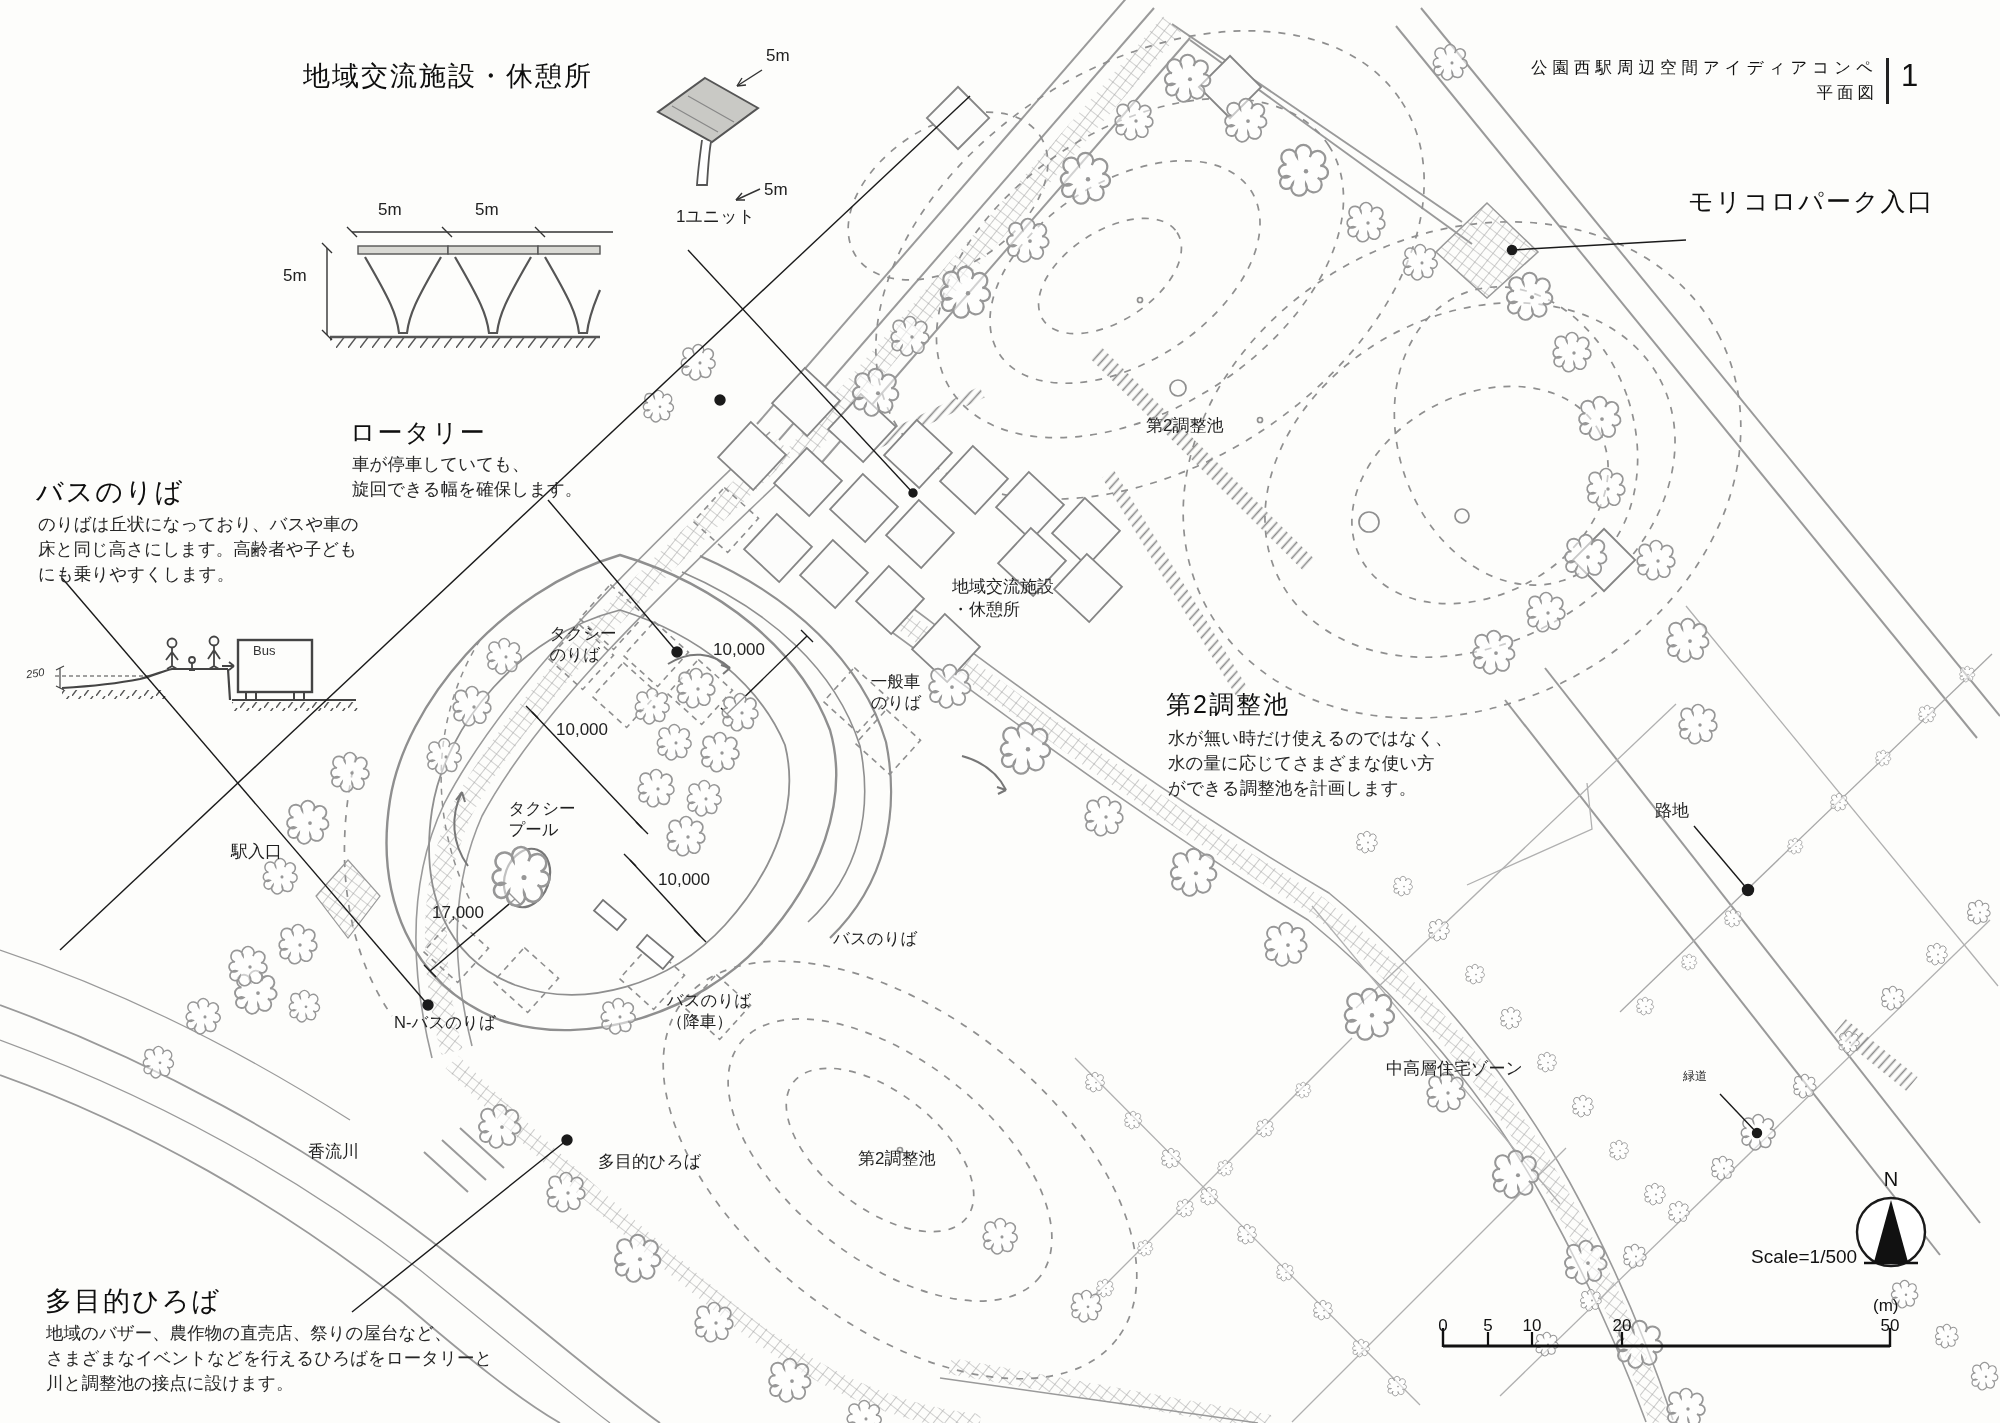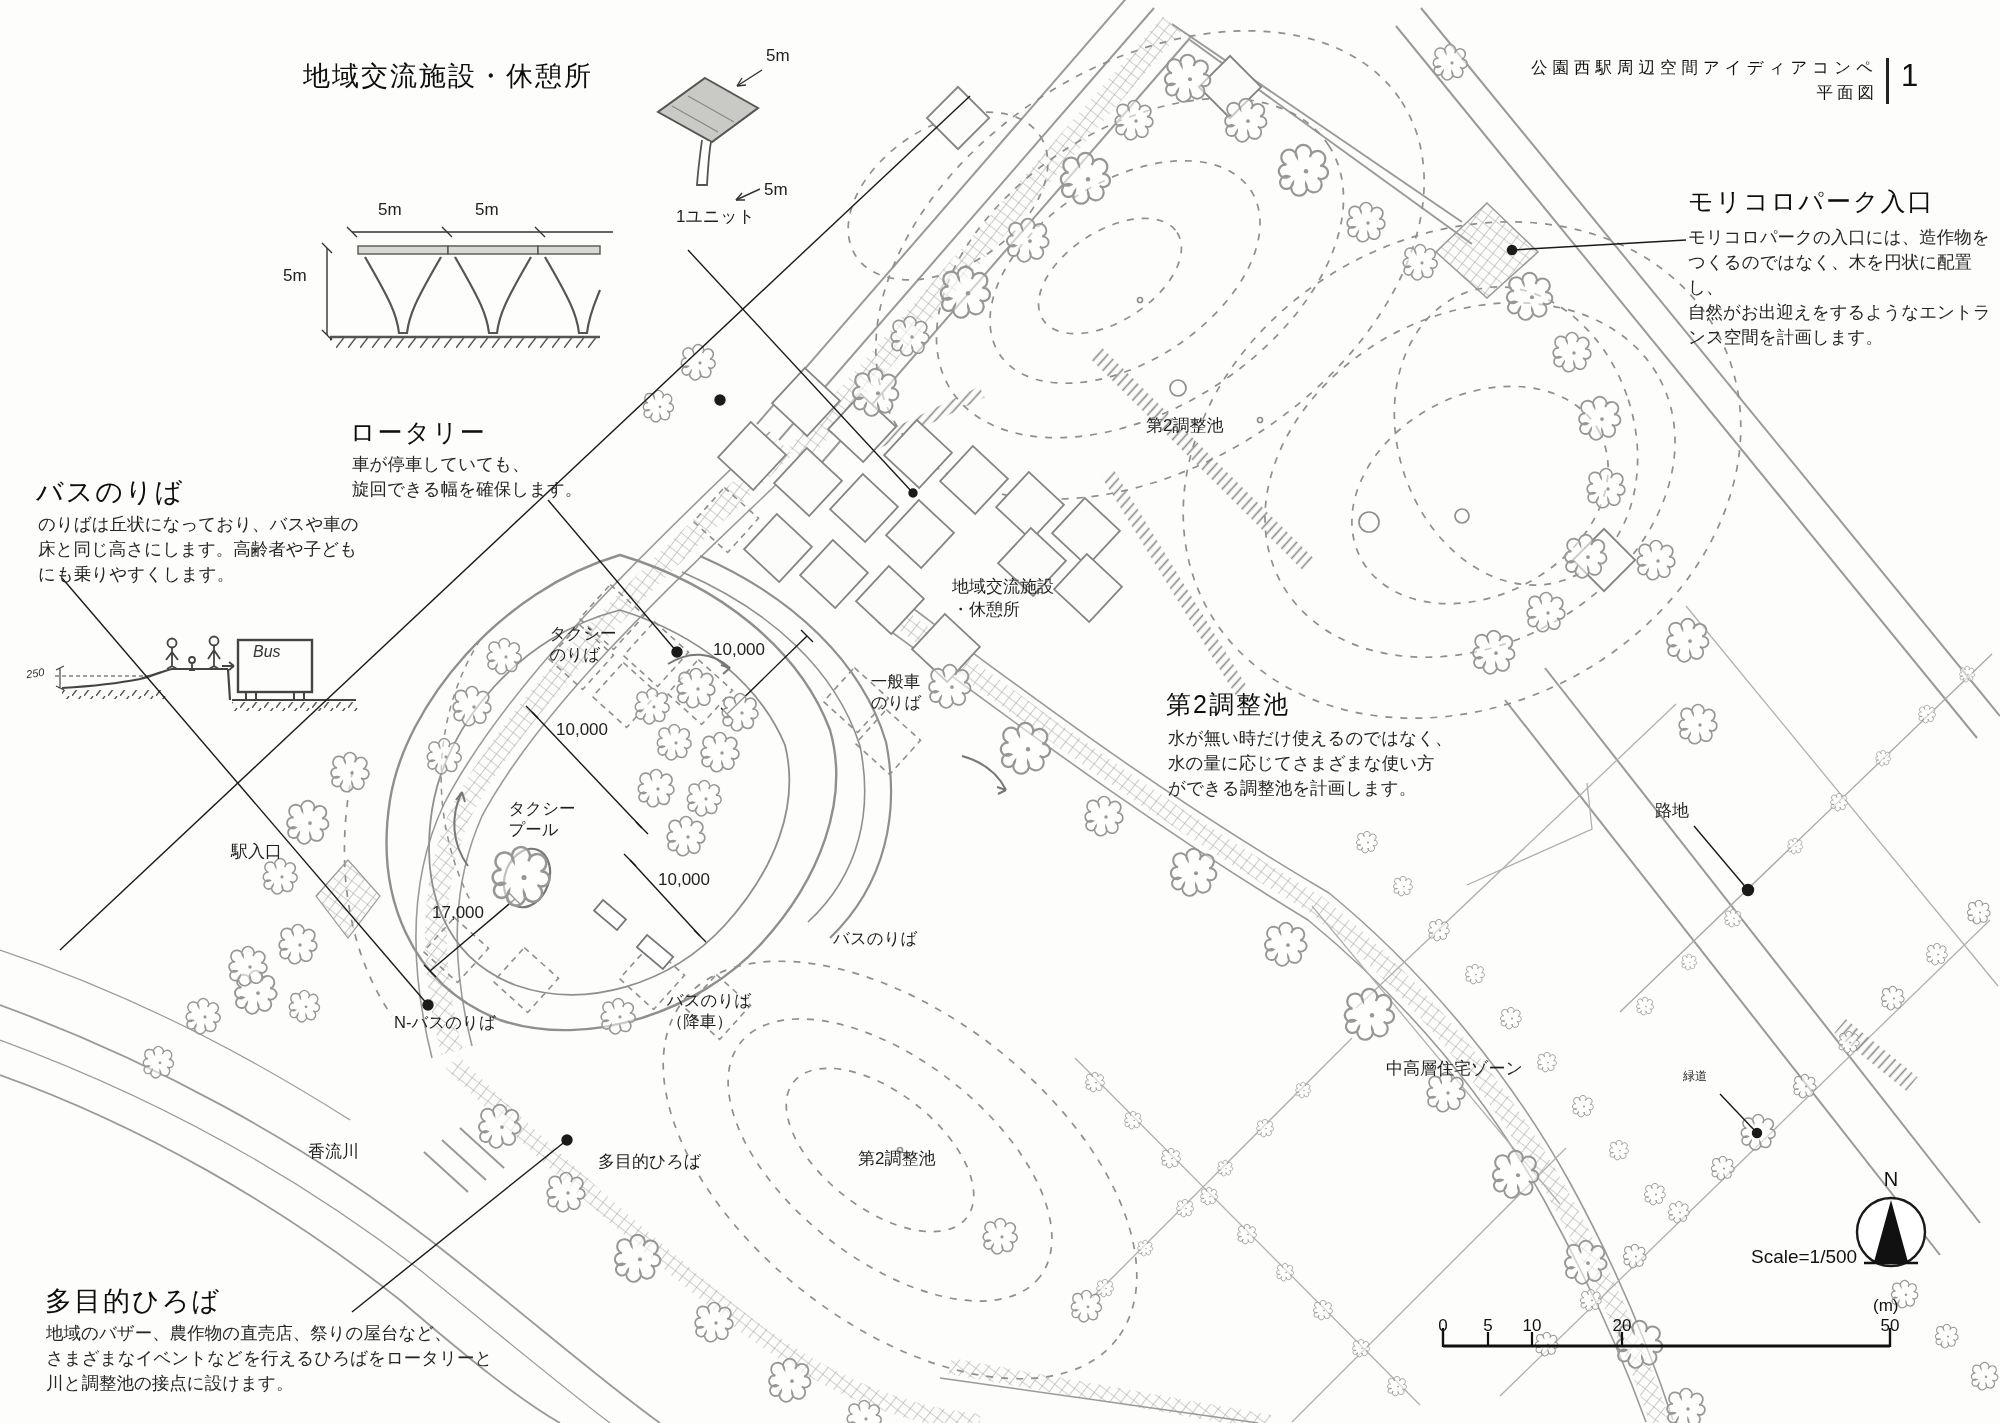--- a/index.html
+++ b/index.html
@@ -10,21 +10,21 @@
   .sec-title{font-size:27px;letter-spacing:2px;color:#0e0e0e;}
   .sec-title.sm{font-size:25px;}
   .sec-body{font-size:17.5px;line-height:25px;color:#262626;}
   .lbl{font-size:16.5px;color:#1f1f1f;line-height:21px;}
   .ctr{text-align:left;transform:translateX(-50%);}
   .dim{font-size:17px;color:#222;}
   .hdr1{font-size:16.5px;letter-spacing:5px;color:#111;}
   .hdr2{font-size:16.5px;letter-spacing:4px;color:#111;}
   .pagenum{font-size:31px;color:#111;}
   .vbar{position:absolute;width:2.5px;height:46px;background:#222;}
-  .small-note{font-size:16px;color:#333;font-style:italic;}
+  .small-note{font-size:13px;color:#333;}
   .hand{font-size:11px;color:#333;transform:rotate(-8deg);font-style:italic;}
   .legend{color:#111;}
   .tick{font-size:17px;transform:translateX(-50%);}
 </style>
 </head>
 <body>
 
 <div id="stage">
 
 <svg id="draw" width="2000" height="1423" viewBox="0 0 2000 1423">
@@ -400,24 +400,20 @@
 </svg>
 
 <div class="abs hdr1" style="right:122px;top:57px;text-align:right;">公園西駅周辺空間アイディアコンペ</div>
 <div class="abs hdr2" style="right:122px;top:82px;text-align:right;">平面図</div>
 <div class="vbar" style="left:1886px;top:58px;"></div>
 <div class="abs pagenum" style="left:1901px;top:58px;">1</div>
 
 <div class="abs sec-title" style="left:303px;top:58px;">地域交流施設・休憩所</div>
 
 <div class="abs sec-title sm" style="left:1688px;top:185px;">モリコロパーク入口</div>
-<div class="abs sec-body" style="left:1688px;top:225px;">モリコロパークの入口には、造作物を
-つくるのではなく、木を円状に配置し、
-自然がお出迎えをするようなエントラ
-ンス空間を計画します。</div>
 
 <div class="abs sec-title" style="left:36px;top:474px;">バスのりば</div>
 <div class="abs sec-body" style="left:38px;top:512px;">のりばは丘状になっており、バスや車の
 床と同じ高さにします。高齢者や子ども
 にも乗りやすくします。</div>
 
 <div class="abs sec-title sm" style="left:350px;top:416px;">ロータリー</div>
 <div class="abs sec-body" style="left:352px;top:452px;">車が停車していても、
 旋回できる幅を確保します。</div>
 

